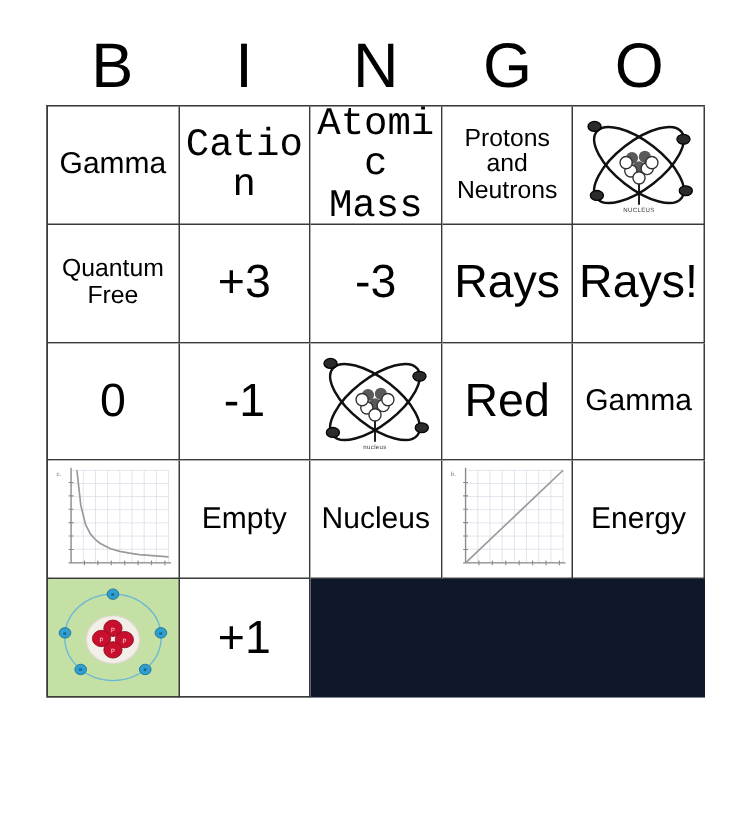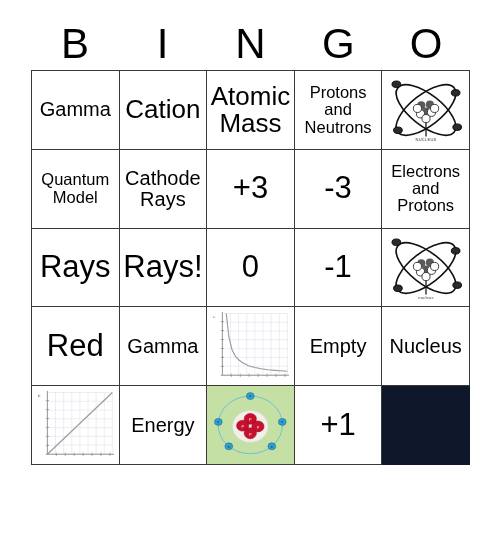--- a/index.html
+++ b/index.html
@@ -76,21 +76,21 @@
     line-height: 1.05;
     width: 100%;
     word-wrap: break-word;
     font-family: "Liberation Sans", sans-serif;
     color: #000000;
   }
   
   .fs-xs { font-size: 14px; }
   .fs-sm { font-size: 16.5px; }
   .fs-md { font-size: 20px; }
-  .fs-lg { font-size: 26px; }
+  .fs-lg { font-size: 26px; font-family: Liberation Mono, monospace; }
   .fs-xl { font-size: 31px; }
 
   .cell.tinted { background: #c5e0a5; }
 
   
   .atom-icon {
     width: 78px;
     height: 78px;
     display: block;
   }
@@ -211,33 +211,27 @@
           <circle cx="39" cy="48" r="5.2" class="nuc-dot-light"></circle>
           <circle cx="61" cy="48" r="5.2" class="nuc-dot-light"></circle>
           <ellipse cx="12" cy="17" rx="5.6" ry="4.2" class="electron"></ellipse>
           <ellipse cx="88" cy="28" rx="5.6" ry="4.2" class="electron"></ellipse>
           <ellipse cx="90" cy="72" rx="5.6" ry="4.2" class="electron"></ellipse>
           <ellipse cx="14" cy="76" rx="5.6" ry="4.2" class="electron"></ellipse>
           <text x="50" y="90" class="nuc-label" text-anchor="middle">NUCLEUS</text>
         </svg>
       </div>
       <div class="cell">
-        <span class="cell-text fs-sm">Quantum Model</span>
-      </div>
-      <div class="cell">
-        <span class="cell-text fs-md">Cathode Rays</span>
+        <span class="cell-text fs-sm">Quantum Free</span>
       </div>
       <div class="cell">
         <span class="cell-text fs-xl">+3</span>
       </div>
       <div class="cell">
         <span class="cell-text fs-xl">-3</span>
-      </div>
-      <div class="cell">
-        <span class="cell-text fs-sm">Electrons and Protons</span>
       </div>
       <div class="cell">
         <span class="cell-text fs-xl">Rays</span>
       </div>
       <div class="cell">
         <span class="cell-text fs-xl">Rays!</span>
       </div>
       <div class="cell">
         <span class="cell-text fs-xl">0</span>
       </div>

